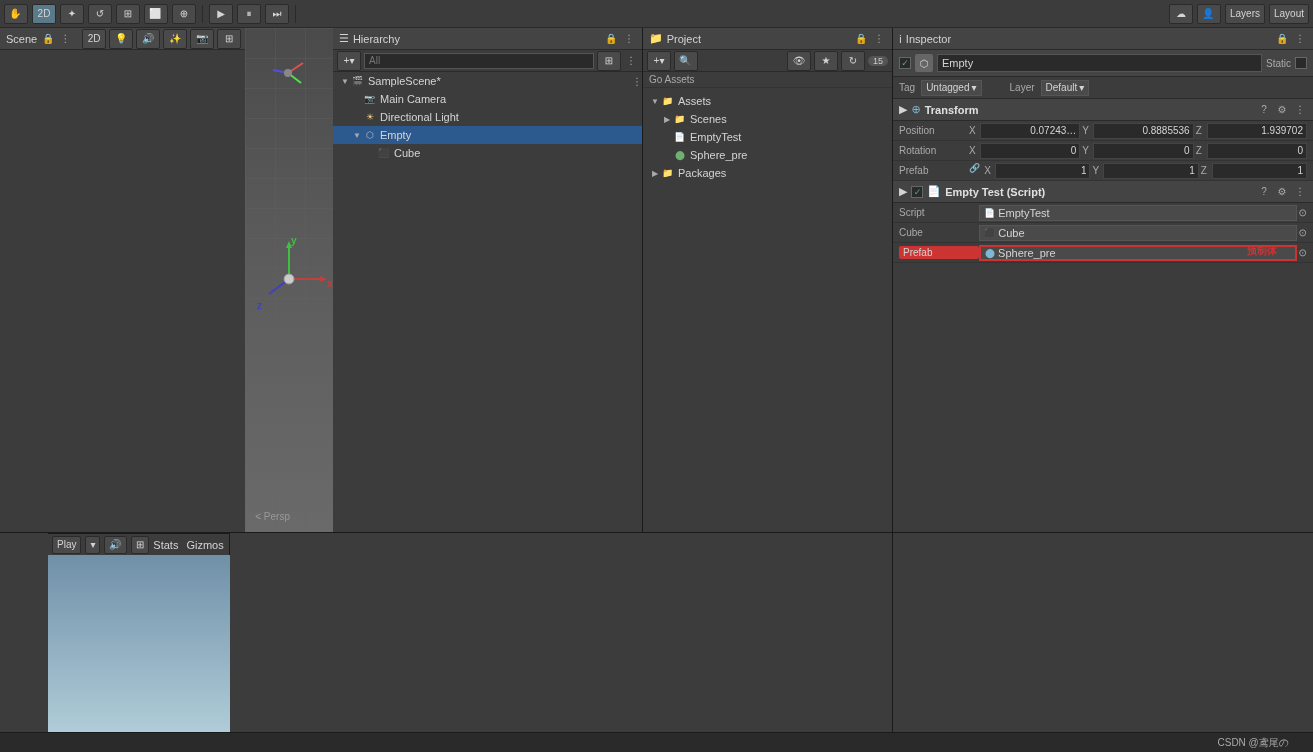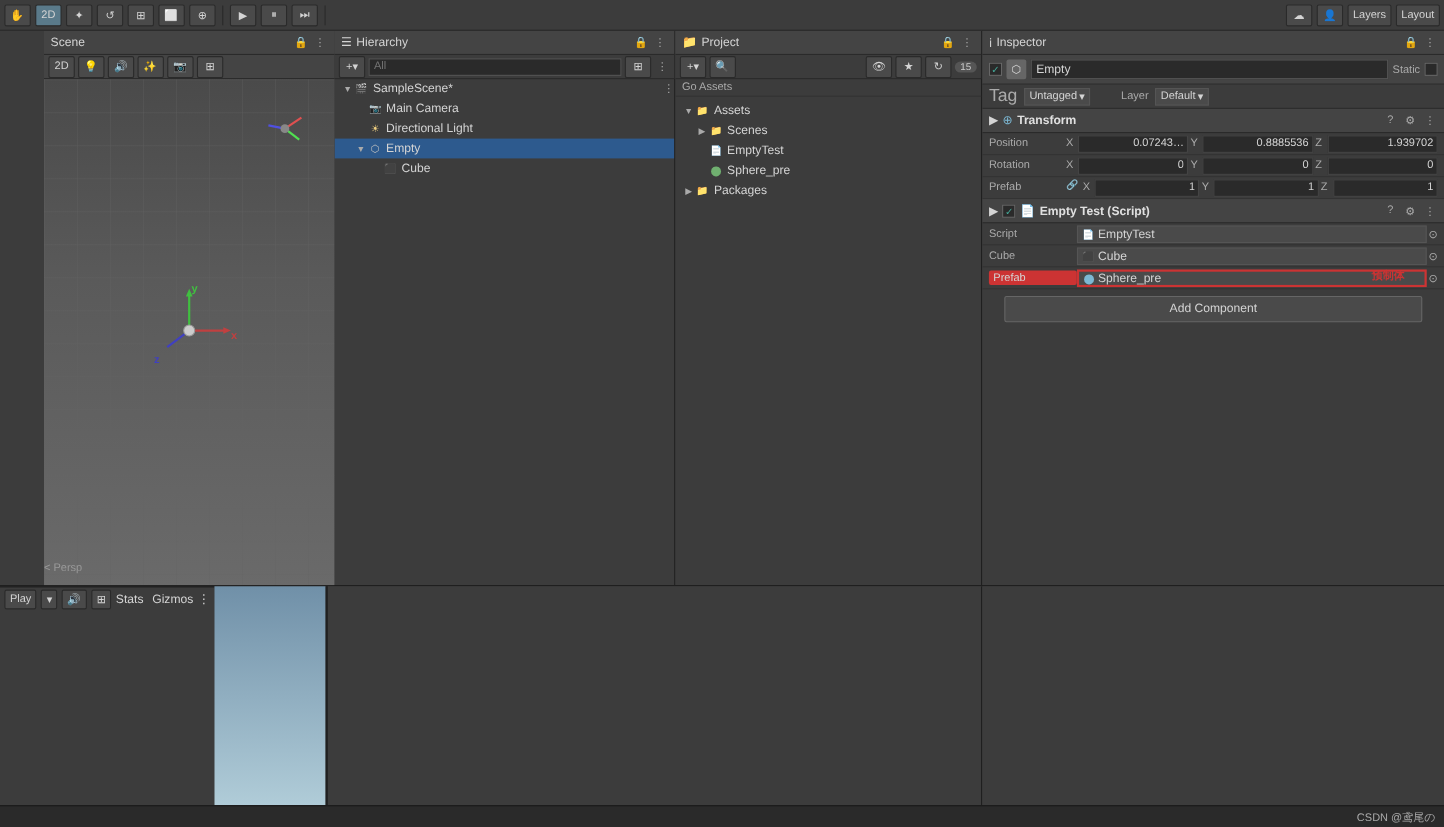--- a/index.html
+++ b/index.html
@@ -52,21 +52,21 @@
       position: absolute;
       inset: 0;
       background-image:
         linear-gradient(rgba(100,100,100,0.3) 1px, transparent 1px),
         linear-gradient(90deg, rgba(100,100,100,0.3) 1px, transparent 1px);
       background-size: 30px 30px;
     }
     .scene-persp {
       position: absolute;
       bottom: 10px;
-      left: 0;
+      left: 10px;
       color: #999;
       font-size: 10px;
     }
 
     
     .play-bar {
       height: 22px;
       background: #3c3c3c;
       border-top: 1px solid #1a1a1a;
       display: flex;
@@ -400,24 +400,22 @@
       overflow-y: auto;
     }
     .project-section {
       flex: 1;
       overflow-y: auto;
       padding: 4px 0;
     }
 
     .scene-left {
       display: flex;
-      flex-direction: column;
-      width: 304px;
-      flex-shrink: 0;
-      padding-left: 40px;
+      width: 333px;
+      flex-shrink: 0;
     }
     .bottom-game {
       width: 290px;
       flex-shrink: 0;
       background: linear-gradient(180deg, #7090a8 0%, #b0ccd8 100%);
       border-right: 1px solid #1a1a1a;
     }
 
     
     .layout-wrapper {
@@ -632,21 +630,21 @@
 
       <div class="inspector-object-header">
         <div class="checkbox-inline">✓</div>
         <div class="obj-icon">⬡</div>
         <input class="obj-name-input" type="text" value="Empty" style="">
         <span class="static-label">Static</span>
         <div class="checkbox-inline"></div>
       </div>
 
       <div class="tag-layer-row">
-        <span style="color:#aaa;font-size:16px;">Tag</span>
+        <span style="color:#aaa;font-size:10px;">Tag</span>
         <div class="dropdown-field">
           <span>Untagged</span>
           <span>▾</span>
         </div>
         <span style="color:#aaa;font-size:10px;margin-left:22px;">Layer</span>
         <div class="dropdown-field">
           <span>Default</span>
           <span>▾</span>
         </div>
       </div>
@@ -756,42 +754,41 @@
             <div class="prefab-value">
               <span class="script-icon">⬤</span>
               <span>Sphere_pre</span>
             </div>
             <span style="font-size:10px;color:#aaa;margin-left:2px;">⊙</span>
           </div>
 
           <div style="position:absolute;top:1px;right:36px;color:#cc3333;font-size:10px;font-weight:600;pointer-events:none;">预制体</div>
         </div>
 
-        <div class="add-component-btn">Add Component</div>
       </div>
     </div>
   </div>
 
   <div class="layout-bottom">
 
-    <div style="width:298px;flex-shrink:0;display:flex;flex-direction:row;border-right:1px solid #1a1a1a;">
+    <div style="width:230px;flex-shrink:0;display:flex;flex-direction:column;border-right:1px solid #1a1a1a;padding-left:48px;">
       <div class="play-bar">
         <div class="play-btn">Play</div>
         <div class="play-btn">▾</div>
         <div class="play-btn">🔊</div>
         <div class="play-btn">⊞</div>
         <span style="font-size:11px;color:#d4d4d4;cursor:pointer;">Stats</span>
         <span style="font-size:11px;color:#d4d4d4;cursor:pointer;margin-left:4px;">Gizmos</span>
         <div style="margin-left:auto;">⋮</div>
       </div>
 
       <div class="bottom-game" style="flex:1;"></div>
     </div>
 
     <div style="flex:1;background:#3c3c3c;border-right:1px solid #1a1a1a;"></div>
 
     <div style="width:420px;flex-shrink:0;background:#3c3c3c;"></div>
   </div>
 
-  <div style="height:20px;background:#2a2a2a;display:flex;align-items:center;justify-content:flex-end;padding:0 8px;border-top:1px solid #1a1a1a;flex-shrink:0;">
+  <div style="height:20px;background:#2a2a2a;display:flex;align-items:center;justify-content:flex-end;padding:0 24px;border-top:1px solid #1a1a1a;flex-shrink:0;">
     <span style="font-size:10px;color:#aaa;">CSDN @鸢尾の</span>
   </div>
 </div>
 
 </body></html>

